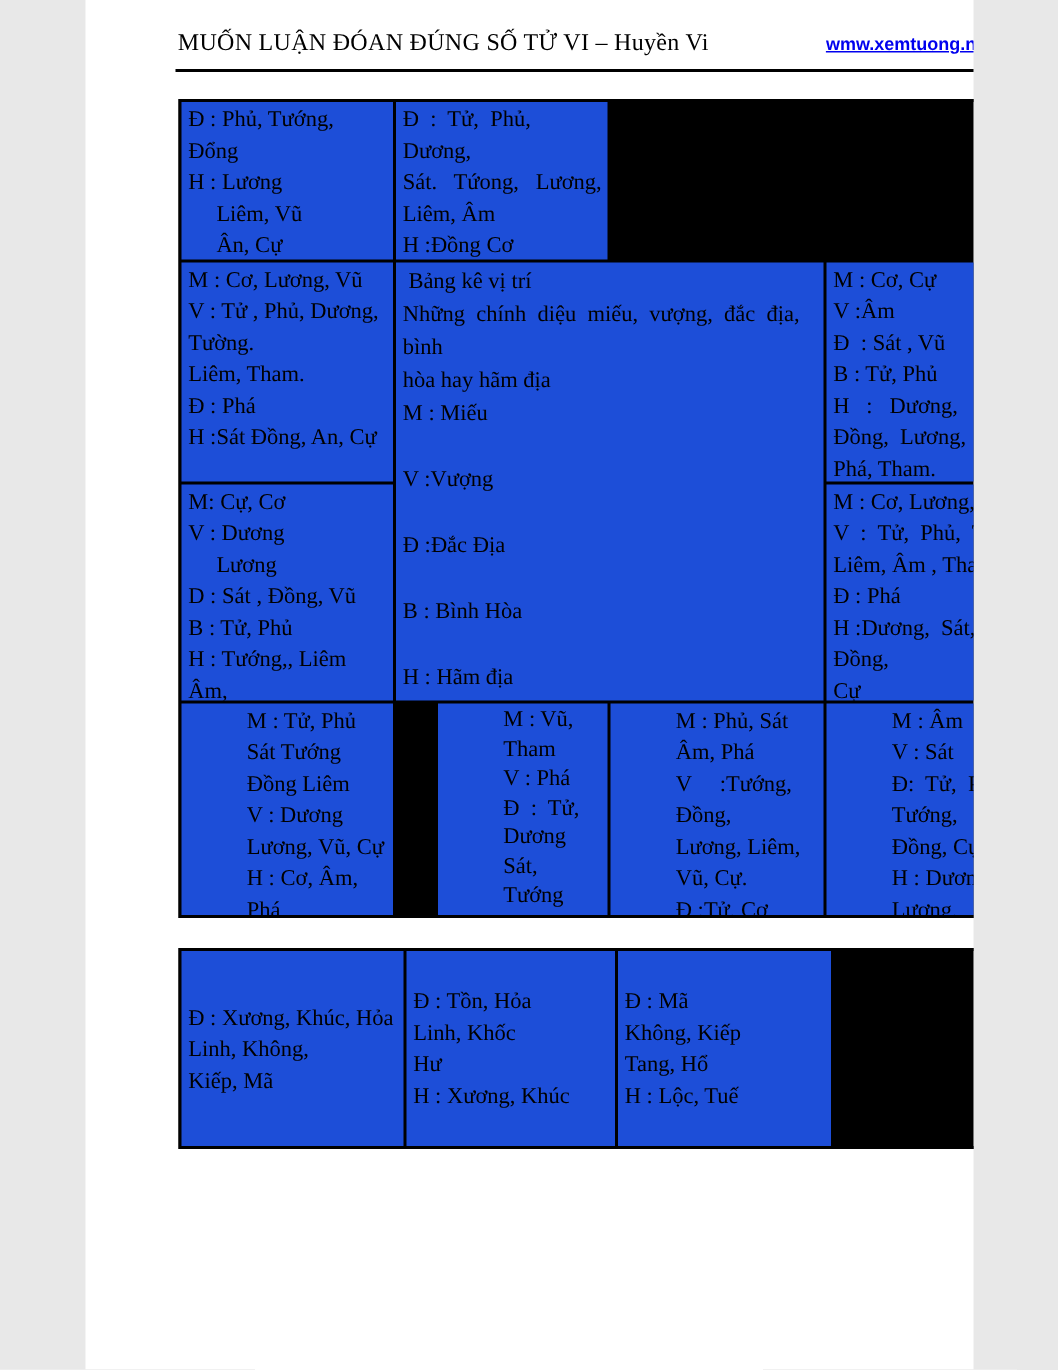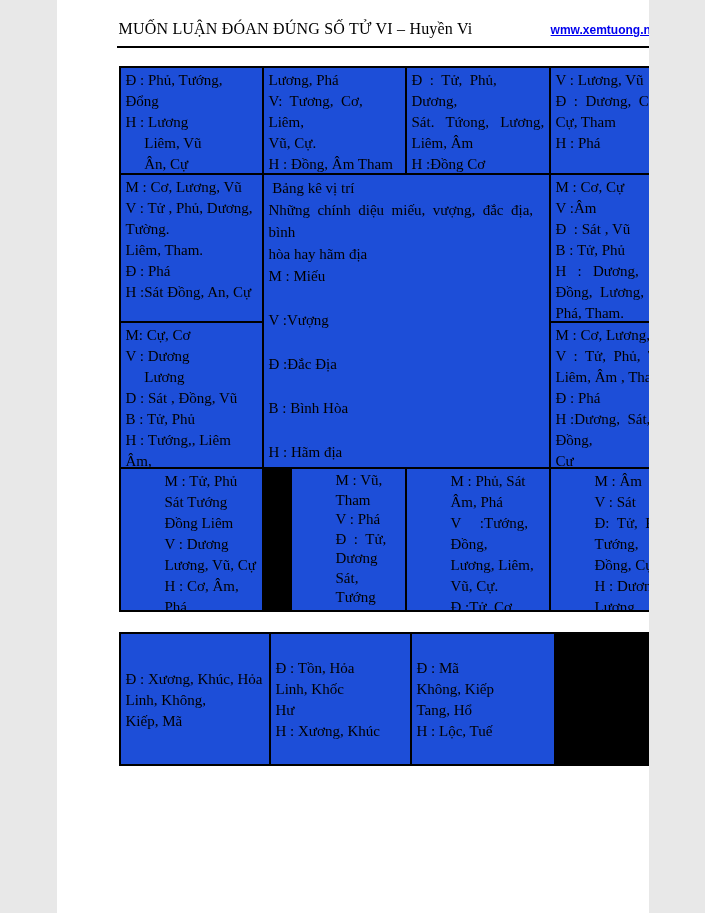--- a/index.html
+++ b/index.html
@@ -73,32 +73,24 @@
     <span class="page-num">24</span>
   </div>
   <div class="header-rule"></div>
 
   <div class="grid-table" id="table1">
     <div class="cell">Đ : Phủ, Tướng, Đổng
 H : Lương
      Liêm, Vũ
      Ân, Cự
     Phà, Tham</div>
-    <div class="cell">Lương, Phá
-V:  Tương,  Cơ,  Liêm,
-Vũ, Cự.
-H : Đồng, Âm Tham</div>
     <div class="cell">Đ  :  Tử,  Phủ,  Dương,
 Sát.   Tứong,   Lương,
 Liêm, Âm
 H :Đồng Cơ</div>
-    <div class="cell">V : Lương, Vũ
-Đ  :  Dương,  Cơ,  Âm,
-Cự, Tham
-H : Phá</div>
 
     <div class="cell c-col1-r2a">M : Cơ, Lương, Vũ
 V : Tử , Phủ, Dương,
 Tường.
 Liêm, Tham.
 Đ : Phá
 H :Sát Đồng, An, Cự</div>
     <div class="cell c-r2-center" style="line-height:22px"> Bảng kê vị trí
 Những  chính  diệu  miếu,  vượng,  đắc  địa,  bình
 hòa hay hãm địa

